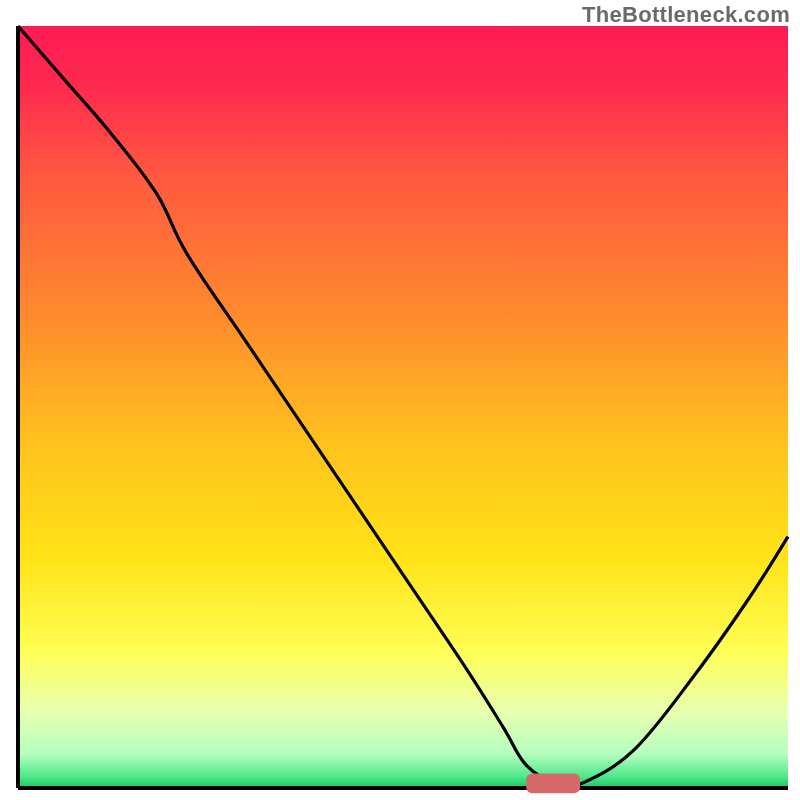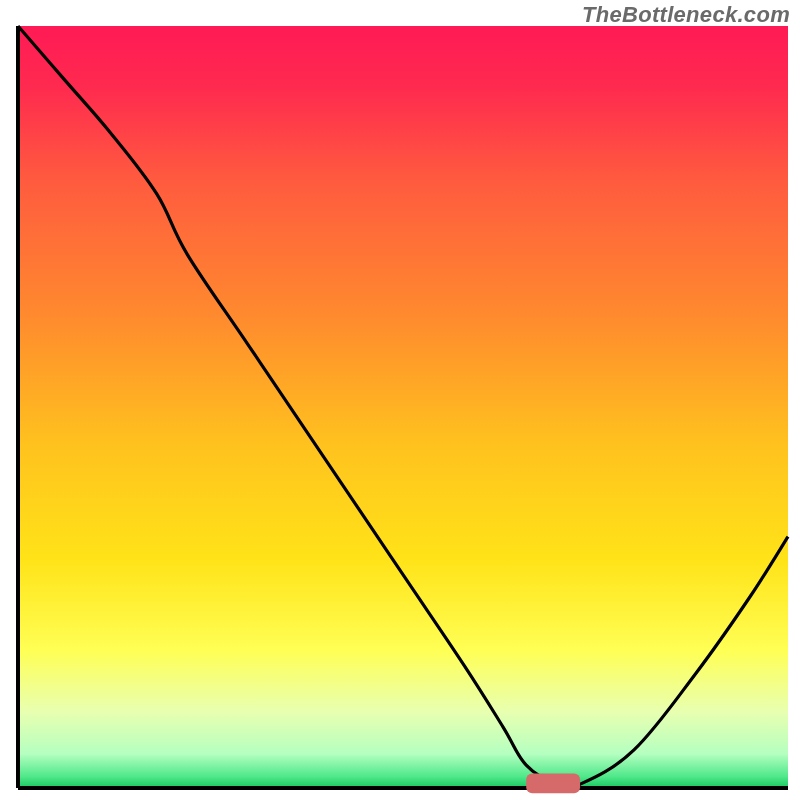--- a/index.html
+++ b/index.html
@@ -16,21 +16,20 @@
     height: 800px;
   }
   .watermark {
     position: absolute;
     top: 2px;
     right: 10px;
     font-size: 22px;
     font-weight: bold;
     color: #6a6a6a;
     letter-spacing: 0.3px;
-    font-style: italic;
   }
   svg.plot {
     position: absolute;
     left: 0;
     top: 0;
   }
 </style>
 </head>
 <body>
 

